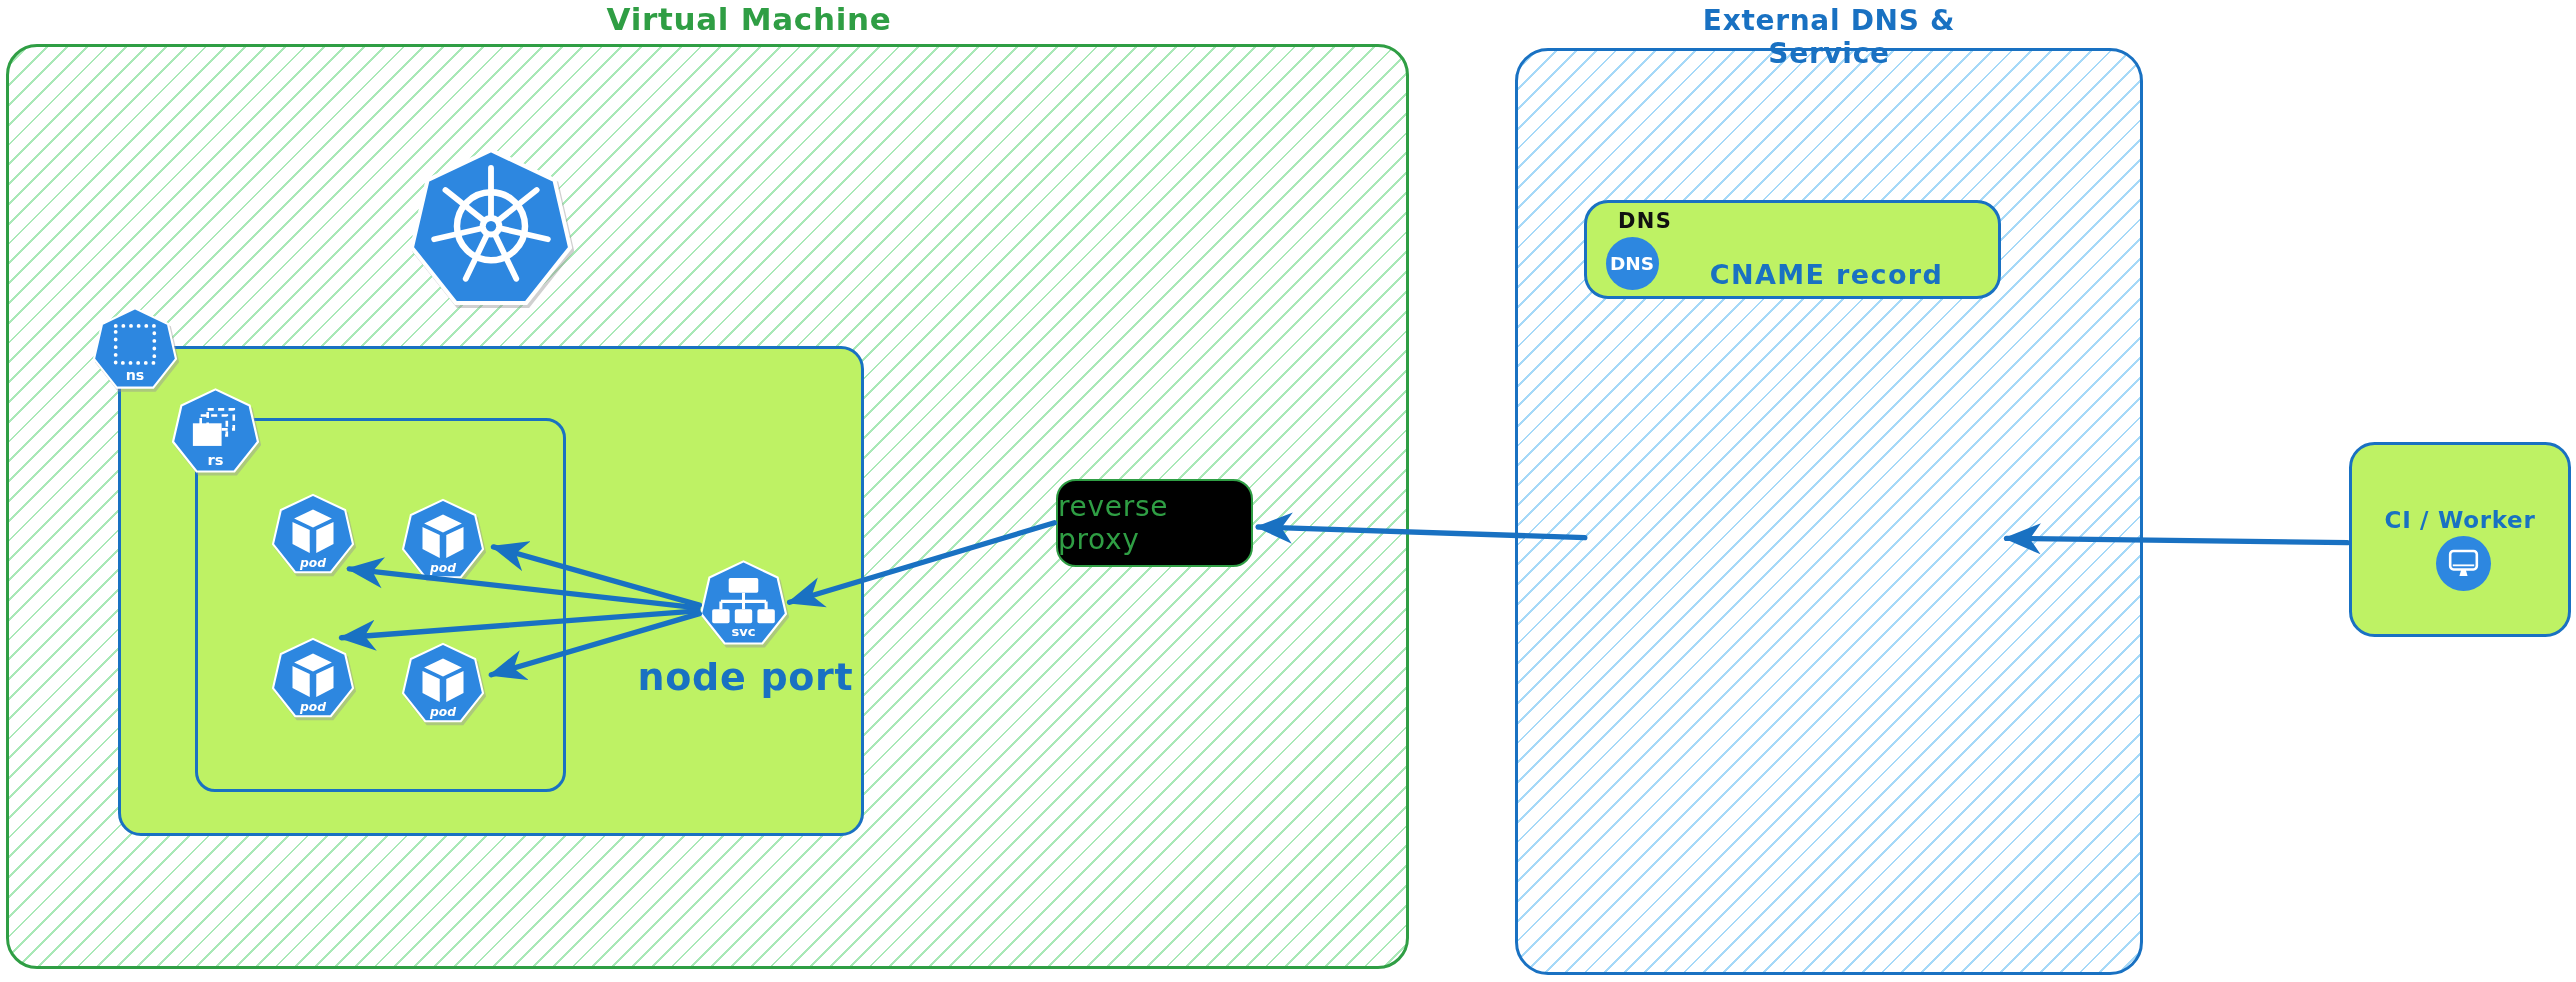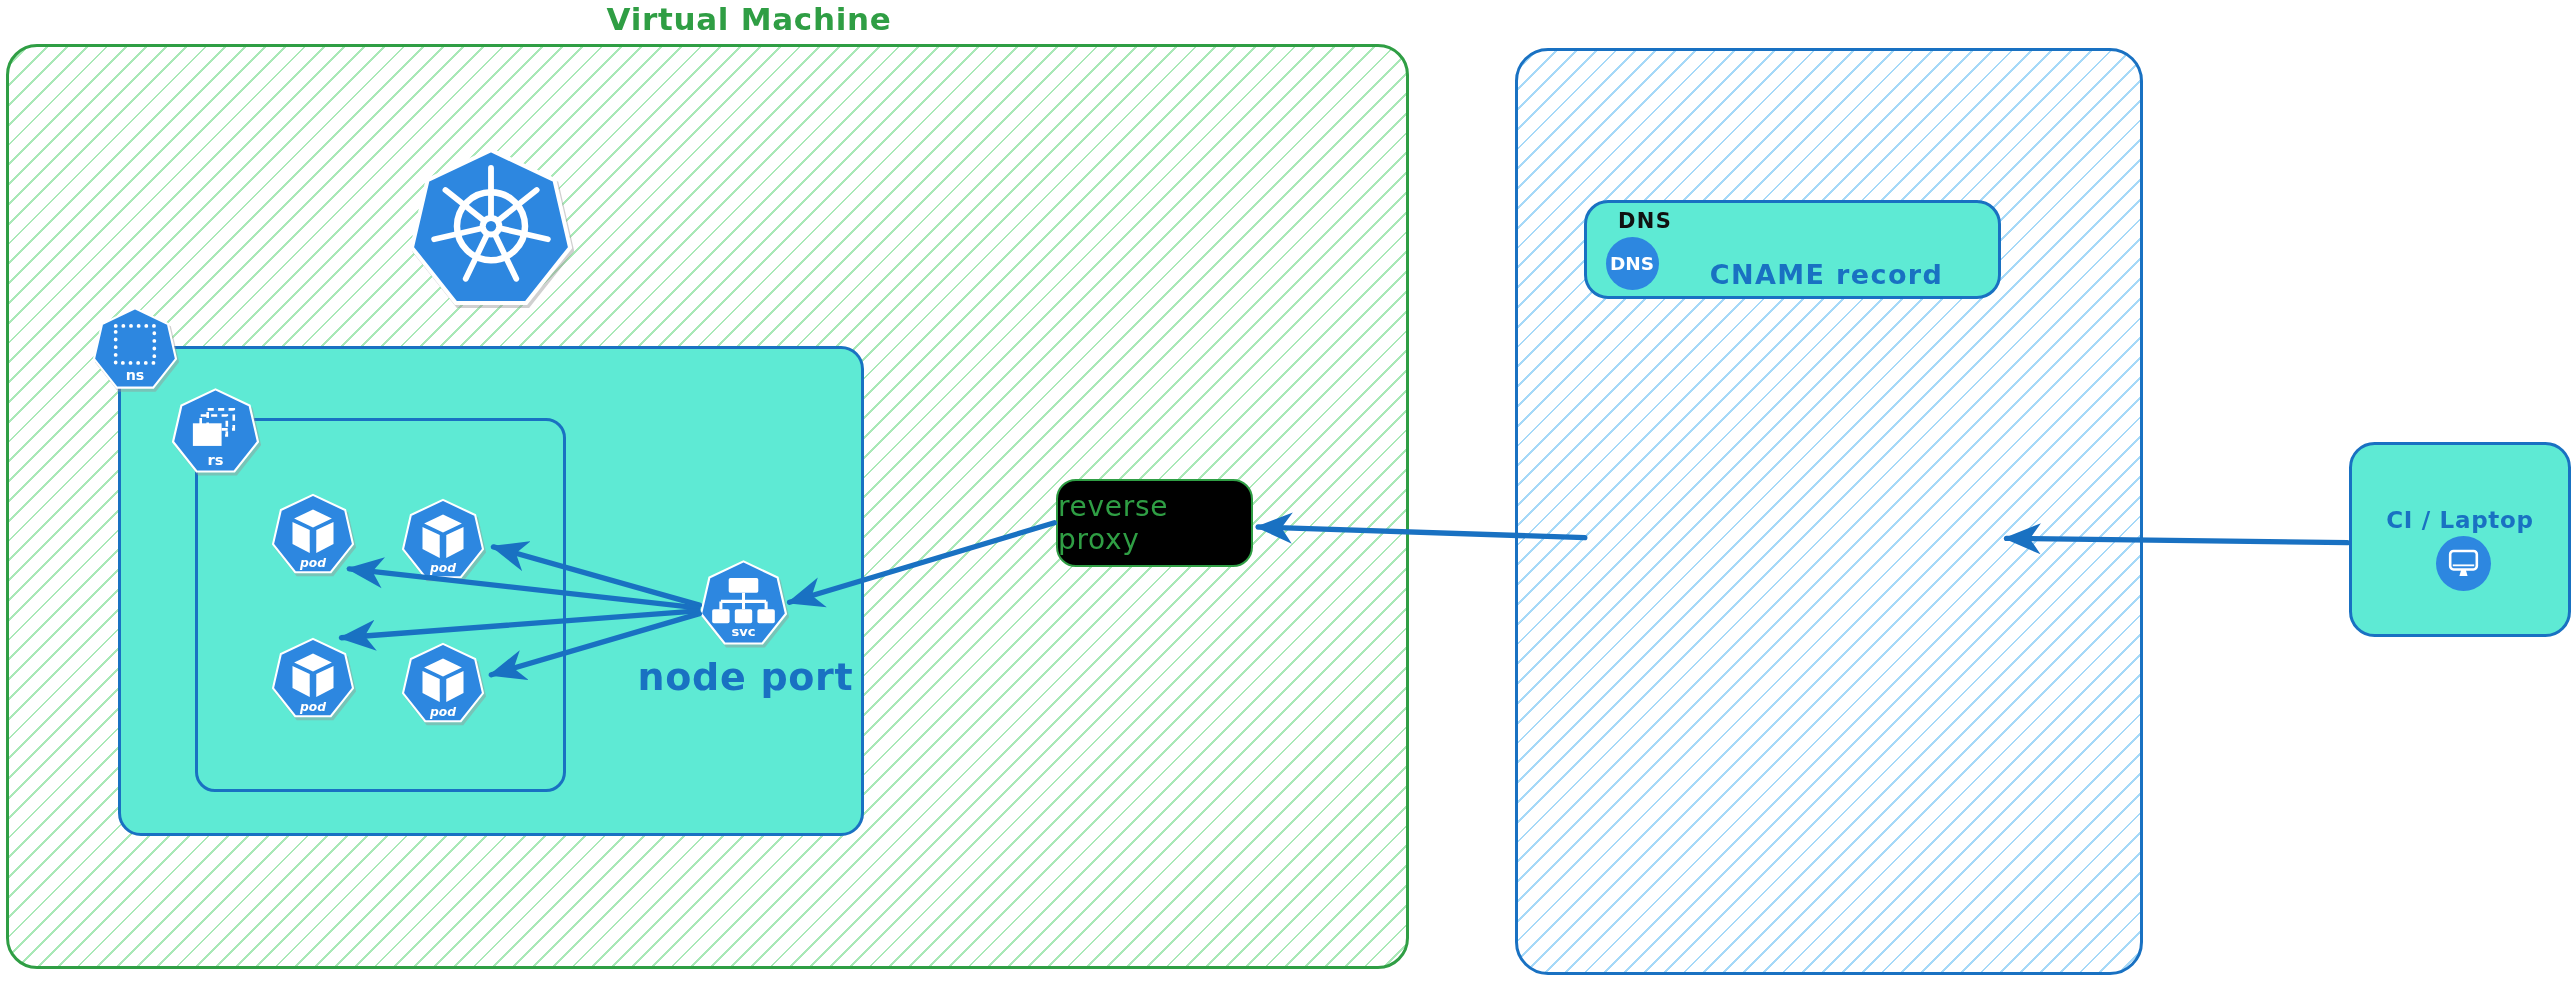--- a/index.html
+++ b/index.html
@@ -14,21 +14,21 @@
   .ext-box{left:1515px;top:48px;width:628px;height:927px;
           border:3.6px solid #1971c2;border-radius:33px;
           background-image:repeating-linear-gradient(135deg,rgba(0,0,0,0) 0 12px,#a6d9f8 12px 14px);}
 
   
   .title{position:absolute;font-weight:600;letter-spacing:0.7px;text-align:center;}
   .vm-title{left:589px;top:1.4px;width:320px;font-size:31px;color:#2f9e44;}
   .ext-title{left:1669px;top:4.3px;width:320px;font-size:28px;color:#1971c2;}
 
   
-  .white-box{position:absolute;box-sizing:border-box;background:#5eead4;border:3.6px solid #1971c2;}
+  .white-box{position:absolute;box-sizing:border-box;background:#bef264;border:3.6px solid #1971c2;}
   .ns-box{left:118px;top:346px;width:746px;height:490px;border-radius:23px;}
   .rs-box{left:195px;top:418px;width:371px;height:374px;border-radius:20px;}
   .dns-box{left:1584px;top:200px;width:417px;height:99px;border-radius:24px;}
   .worker-box{left:1586px;top:490px;width:415px;height:94px;border-radius:21px;
               display:flex;align-items:center;justify-content:center;}
   .ci-box{left:2349px;top:442px;width:222px;height:195px;border-radius:25.6px;}
   .rp-box{position:absolute;left:1056px;top:479px;width:197px;height:88px;box-sizing:border-box;
           background:#000000;border:2.8px solid #2f9e44;border-radius:20px;
           display:flex;align-items:center;justify-content:center;}
 
@@ -58,20 +58,21 @@
 </style>
 </head>
 <body>
 
 <div class="canvas">
 
   <div class="groupbox vm-box"></div>
   <div class="title vm-title">Virtual Machine</div>
 
   <div class="groupbox ext-box"></div>
+  <div class="title ext-title">External DNS &amp; Service</div>
 
   <div class="white-box ns-box"></div>
   <div class="white-box rs-box"></div>
 
   <svg class="hepta" style="left:410px;top:148px;" width="162" height="163" viewBox="0 0 100 100">
     <polygon points="50,1 89.2,19.6 98.8,61.2 71.7,95.4 28.3,95.4 1.2,61.2 10.8,19.6" fill="#2d87e0" stroke="#fff" stroke-width="2.5"></polygon>
     <circle cx="50" cy="48" r="21" fill="none" stroke="#fff" stroke-width="4"></circle>
     <g stroke="#fff" stroke-width="3.6" stroke-linecap="round">
       <line x1="50" y1="48" x2="50" y2="12"></line>
       <line x1="50" y1="48" x2="78.2" y2="25.6"></line>
@@ -147,21 +148,21 @@
   <div class="white-box dns-box">
     <span class="dns-header">DNS</span>
     <span class="dns-badge">DNS</span>
     <span class="cname-wrap">
         <span class="cname-label">CNAME record</span>
       </span>
   </div>
 
 
   <div class="white-box ci-box">
-    <span class="ci-label">CI / Laptop</span>
+    <span class="ci-label">CI / Worker</span>
     <span class="ci-circle">
       <svg width="37" height="37" viewBox="0 0 100 100">
         <rect x="14" y="16" width="72" height="50" rx="9" fill="none" stroke="#fff" stroke-width="7"></rect>
         <line x1="21" y1="55" x2="79" y2="55" stroke="#fff" stroke-width="5"></line>
         <polygon points="44,66 39,84 61,84 56,66" fill="#fff"></polygon>
       </svg>
     </span>
   </div>
 
   <svg class="arrows" width="2576" height="983" viewBox="0 0 3628 1384">

